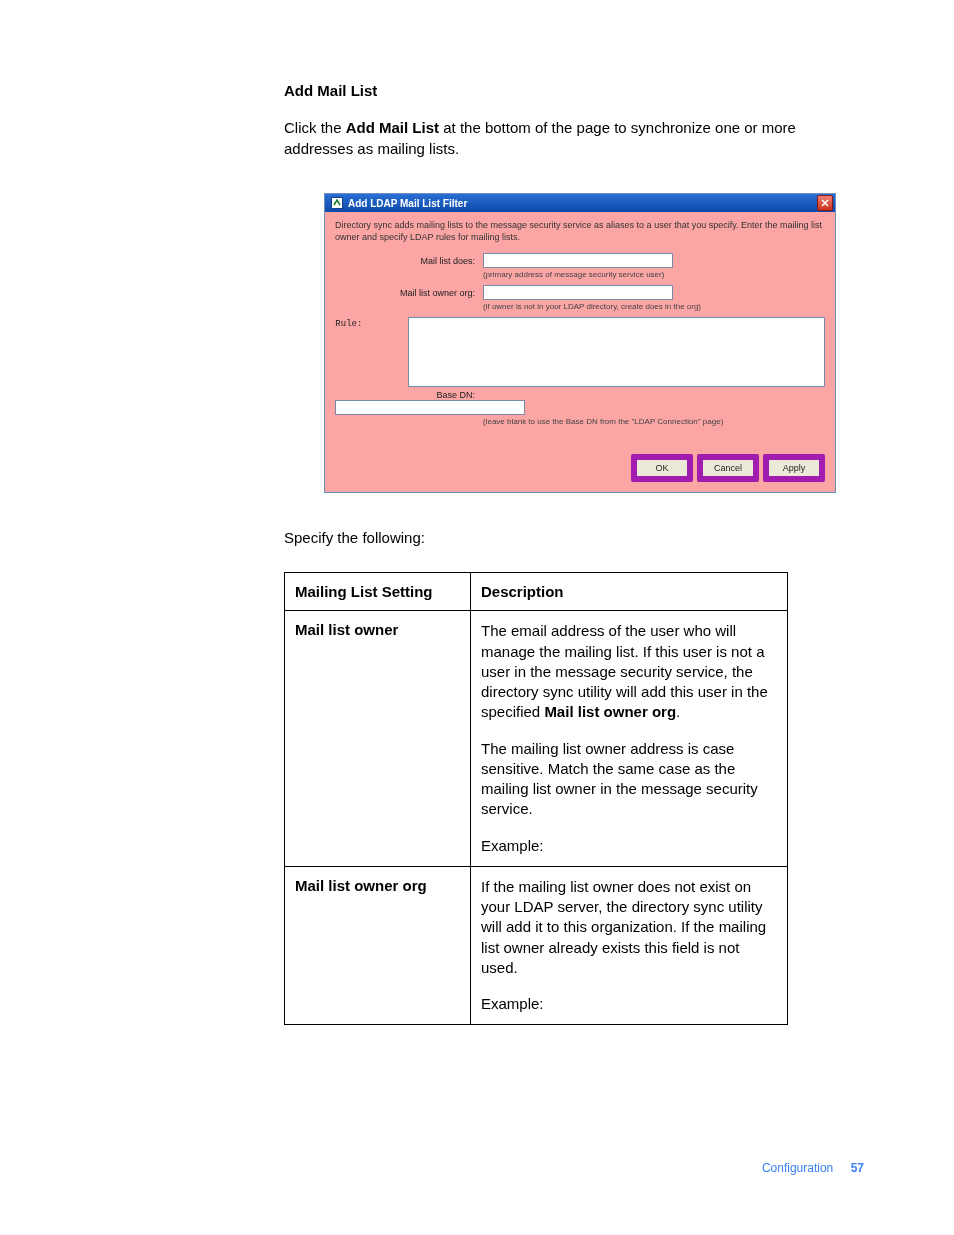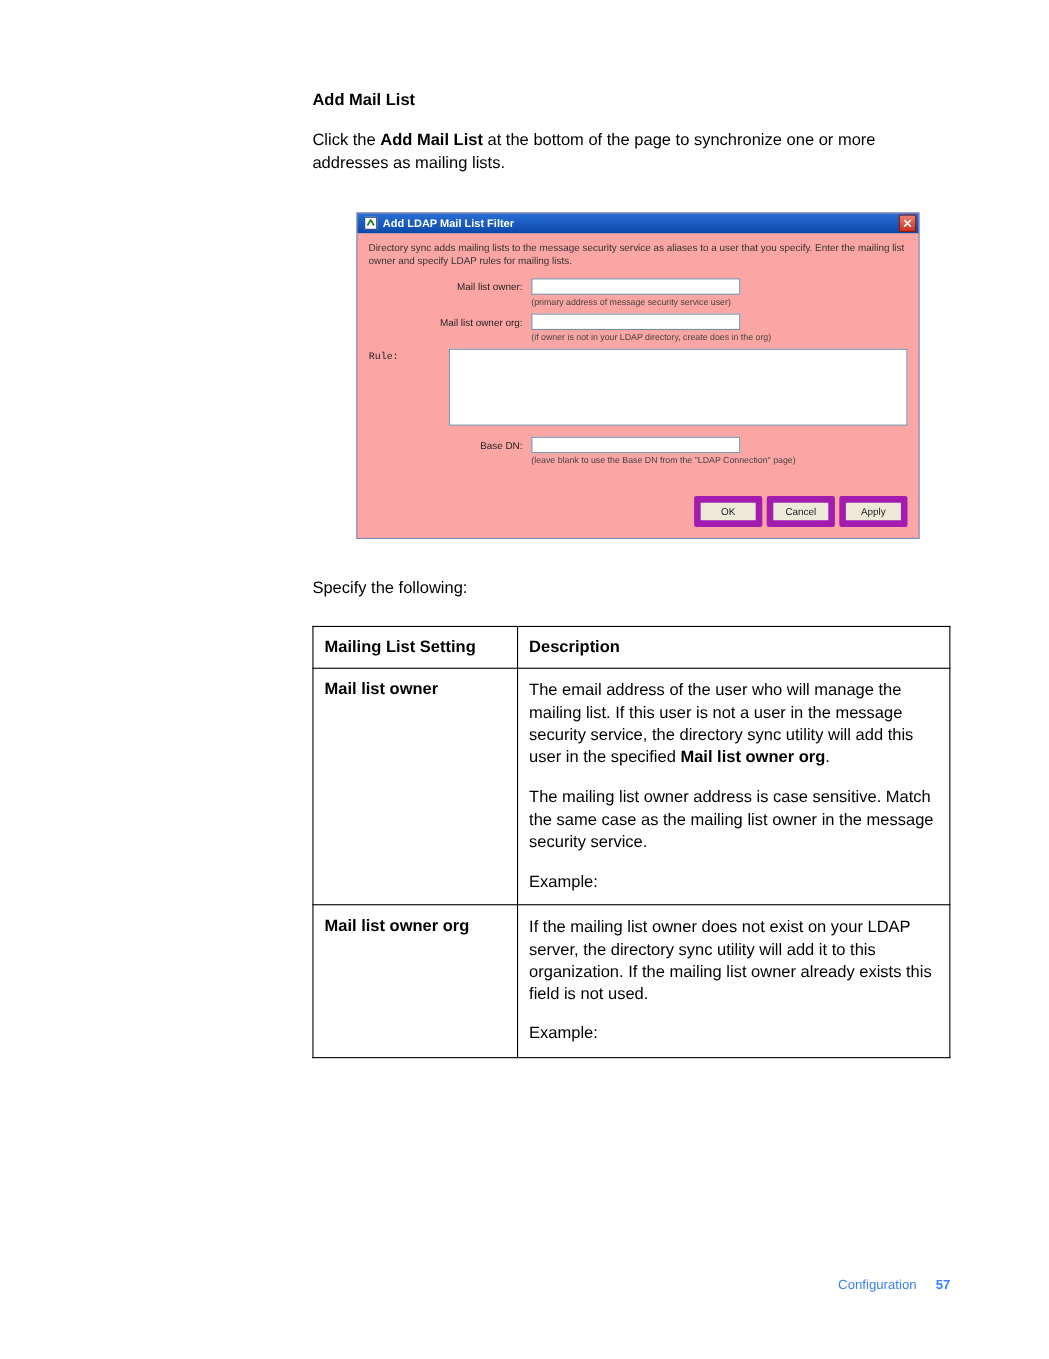--- a/index.html
+++ b/index.html
@@ -152,21 +152,21 @@
   }
 
   
   .specify {
     font-size: 15px;
     margin-bottom: 26px;
   }
 
   
   table.settings {
-    width: 580px;
+    width: 504px;
     border-collapse: collapse;
     font-size: 15px;
   }
   table.settings th, table.settings td {
     border: 1px solid #000;
     vertical-align: top;
     padding: 10px 10px;
     text-align: left;
   }
   table.settings th {
@@ -216,37 +216,37 @@
       <span class="close-btn">
         <svg width="8" height="8" viewBox="0 0 8 8">
             <path d="M1 1 L7 7 M7 1 L1 7" stroke="#fff" stroke-width="1.5"></path>
           </svg>
       </span>
     </div>
     <div class="dialog-body">
       <div class="instr">Directory sync adds mailing lists to the message security service as aliases to a user that you specify. Enter the mailing list owner and specify LDAP rules for mailing lists.</div>
 
       <div class="form-row">
-        <div class="form-label">Mail list owner:</div>
+        <div class="form-label">Mail list does:</div>
         <div class="form-field"><input class="text-input" type="text" value="" style=""></div>
       </div>
       <div class="form-hint">(primary address of message security service user)</div>
 
       <div class="form-row gap">
         <div class="form-label">Mail list owner org:</div>
         <div class="form-field"><input class="text-input" type="text" value="" style=""></div>
       </div>
       <div class="form-hint">(if owner is not in your LDAP directory, create does in the org)</div>
 
       <div class="rule-row">
         <div class="rule-label">Rule:</div>
         <div class="rule-box"></div>
       </div>
 
-      <div class="form-row" style="margin-top:10px;">
+      <div class="form-row" style="flex-direction:column;">
         <div class="form-label">Base DN:</div>
         <div class="form-field"><input class="text-input" type="text" value="" style=""></div>
       </div>
       <div class="form-hint">(leave blank to use the Base DN from the "LDAP Connection" page)</div>
 
       <div class="btn-row">
         <span class="btn">OK</span>
         <span class="btn">Cancel</span>
         <span class="btn">Apply</span>
       </div>

